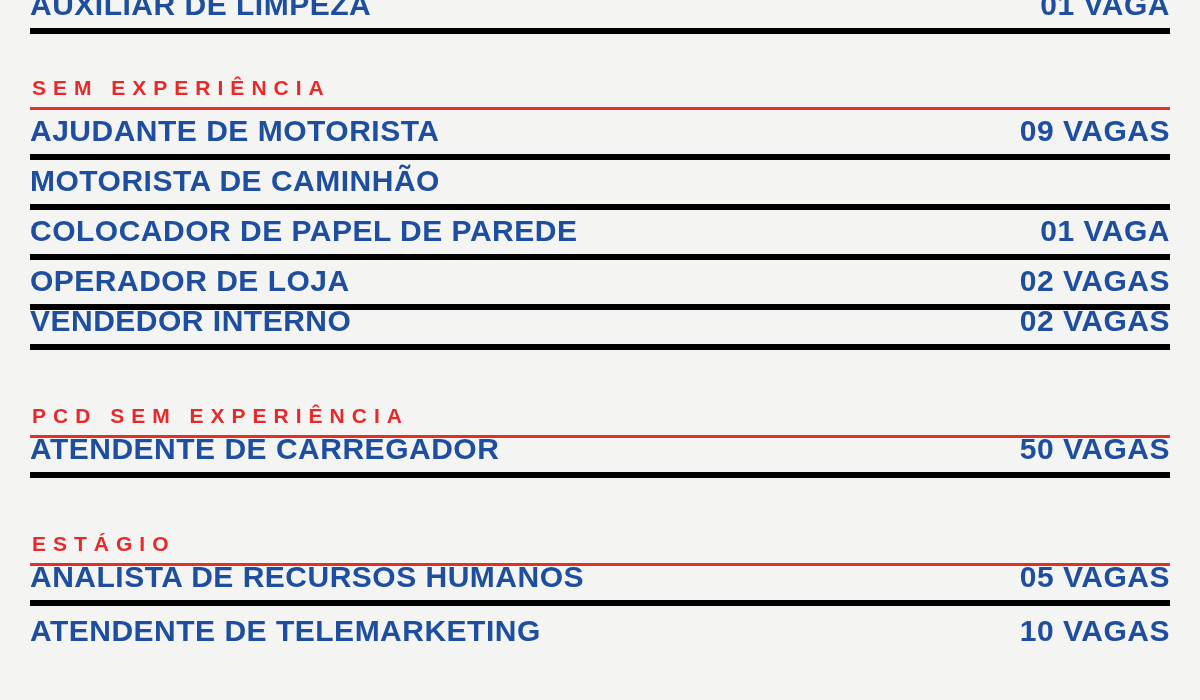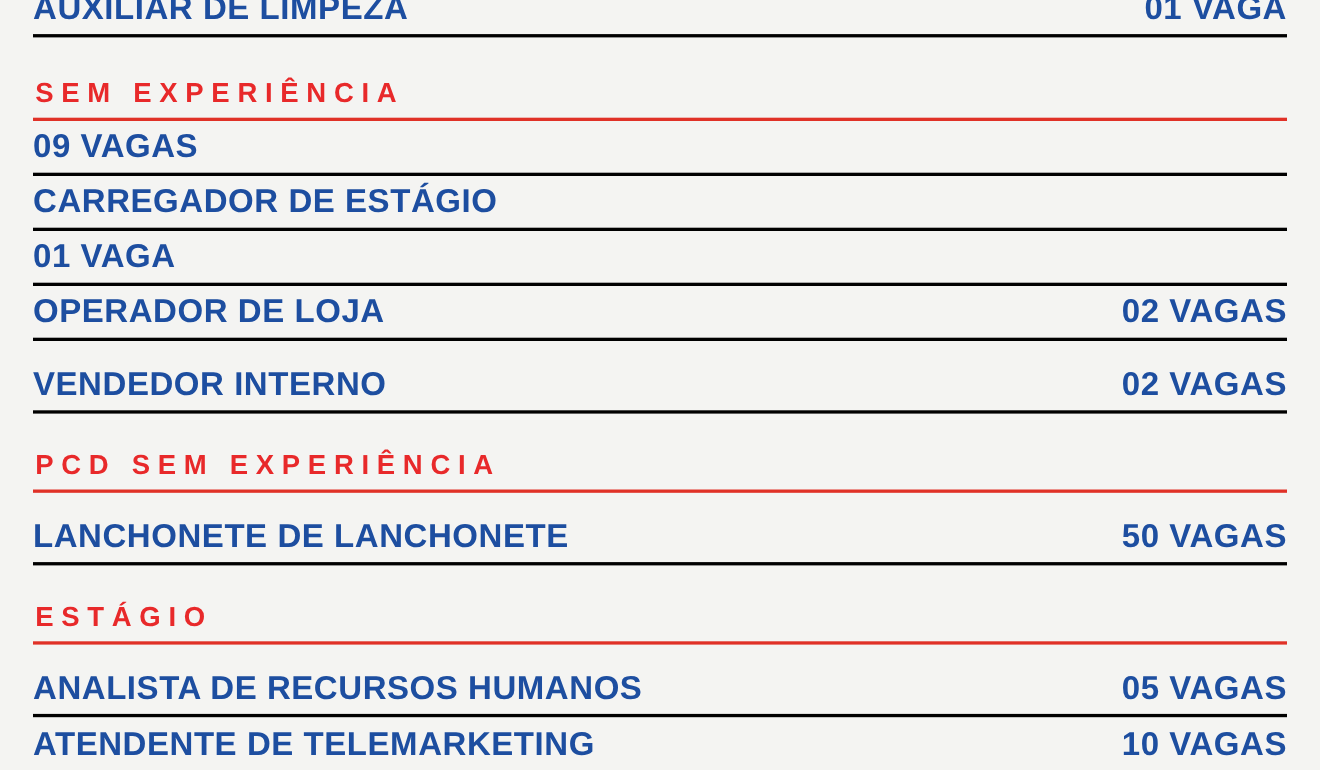--- a/index.html
+++ b/index.html
@@ -12,21 +12,21 @@
   .sheet {
     width:1200px; height:700px;
     padding:0 30px;
     position:relative;
   }
   
   .row {
     display:flex;
     align-items:flex-end;
     justify-content:space-between;
-    border-bottom:3px solid #000000;
+    border-bottom:6px solid #000000;
     height:50px;
   }
   .row .title {
     color:#1d4ea0;
     font-size:30px;
     font-weight:bold;
     letter-spacing:0.5px;
     line-height:1;
     padding-bottom:8px;
     white-space:nowrap;
@@ -42,78 +42,80 @@
   }
   
   .section {
     border-bottom:3px solid #e03127;
     height:60px;
     display:flex;
     align-items:flex-end;
   }
   .section .label {
     color:#e8292a;
-    font-size:25px;
+    font-size:21px;
     font-weight:bold;
     letter-spacing:7px;
     line-height:1;
     padding-bottom:9px;
     padding-left:2px;
     white-space:nowrap;
     margin-top:32px;
   }
   .section.tall { height:76px; }
-  .section.tall2 { height:72px; }
+  .section.tall2 { height:88px; }
   .row.first { height:34px; }
   .row.last { height:48px; border-bottom:none; }
-  .row.spaced { height:66px; }
+  .row.spaced { height:40px; }
 </style>
 </head>
 <body>
 
 <div class="sheet">
 
   <div class="row first">
     <span class="title">AUXILIAR DE LIMPEZA</span>
     <span class="count">01 VAGA</span>
   </div>
 
   <div class="section tall">
     <span class="label">SEM EXPERIÊNCIA</span>
   </div>
 
   <div class="row">
+    <span class="title">AJUDANTE DE MOTORISTA</span>
     <span class="count">09 VAGAS</span>
   </div>
 
 
   <div class="row">
-    <span class="title">CARREGADOR DE ESTÁGIO</span>
+    <span class="title">MOTORISTA DE CAMINHÃO</span>
   </div>
 
   <div class="row">
+    <span class="title">COLOCADOR DE PAPEL DE PAREDE</span>
     <span class="count">01 VAGA</span>
   </div>
 
   <div class="row">
     <span class="title">OPERADOR DE LOJA</span>
     <span class="count">02 VAGAS</span>
   </div>
 
   <div class="row spaced">
     <span class="title">VENDEDOR INTERNO</span>
     <span class="count">02 VAGAS</span>
   </div>
 
   <div class="section tall2">
     <span class="label">PCD SEM EXPERIÊNCIA</span>
   </div>
 
   <div class="row spaced">
-    <span class="title">LANCHONETE DE  LANCHONETE</span>
+    <span class="title">ATENDENTE DE  CARREGADOR</span>
     <span class="count">50 VAGAS</span>
   </div>
 
   <div class="section tall2">
     <span class="label">ESTÁGIO</span>
   </div>
 
   <div class="row spaced">
     <span class="title">ANALISTA DE RECURSOS HUMANOS</span>
     <span class="count">05 VAGAS</span>

